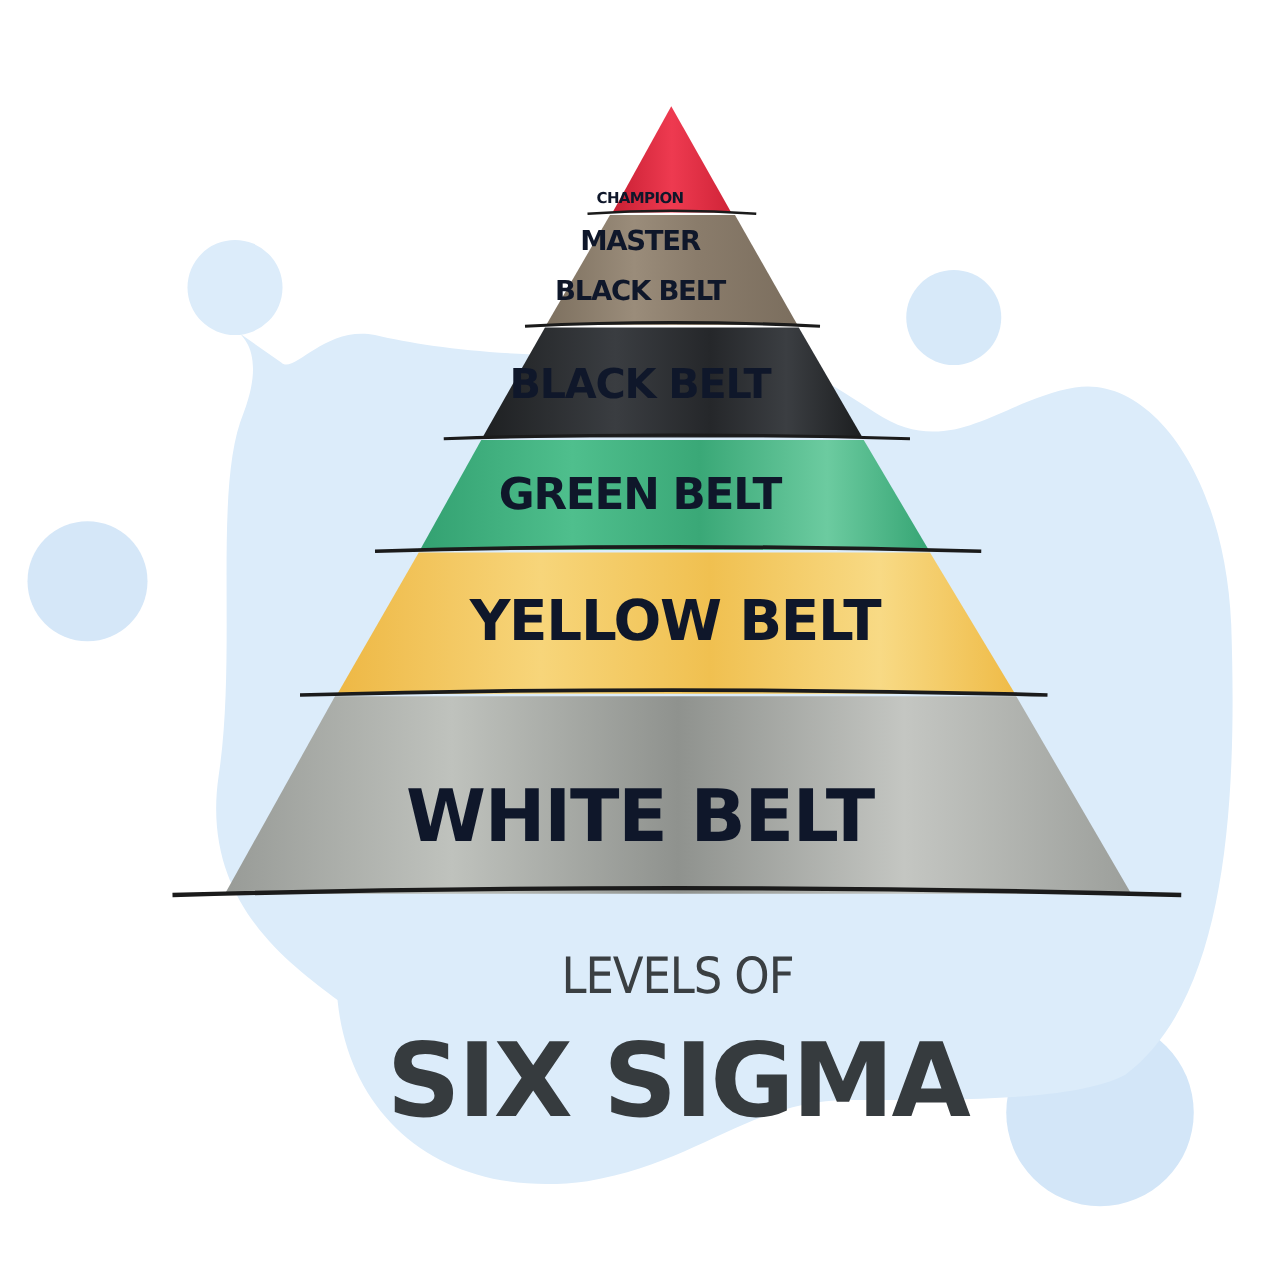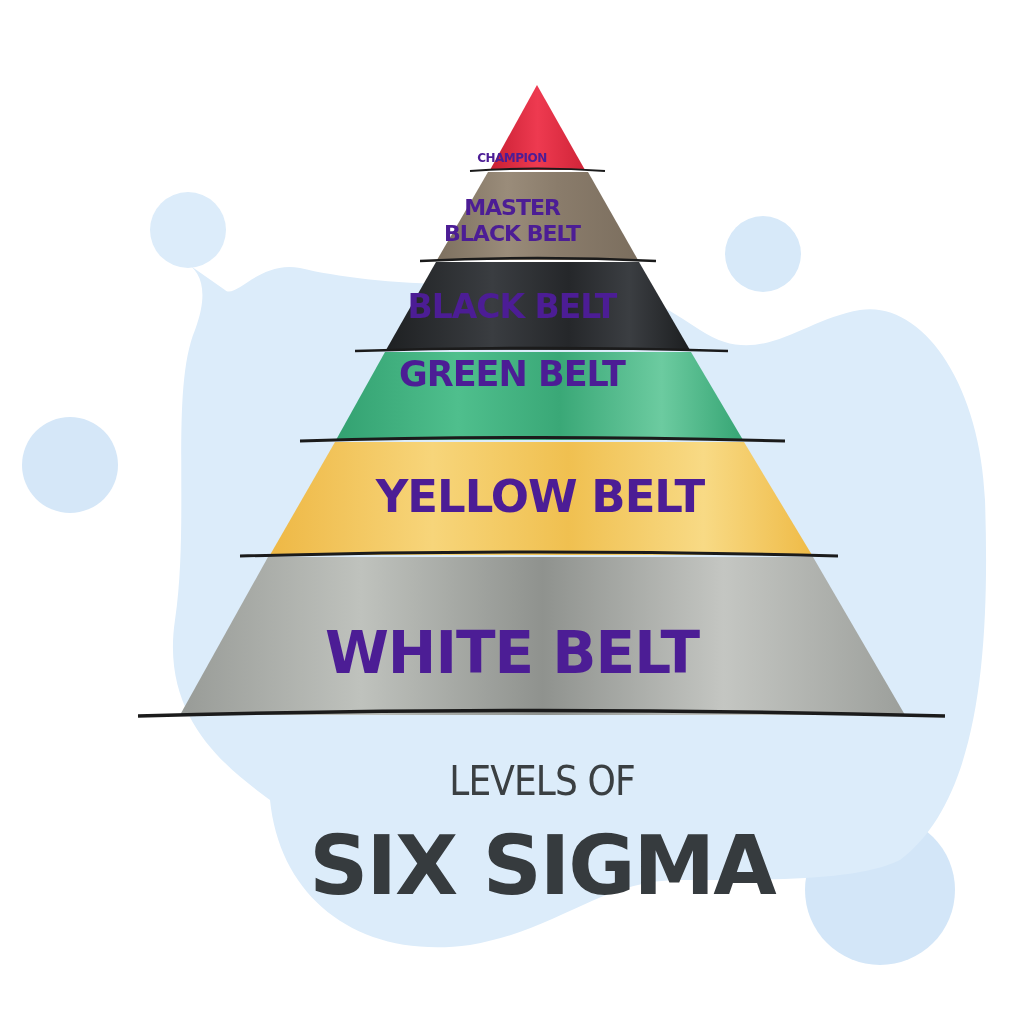--- a/index.html
+++ b/index.html
@@ -1,18 +1,18 @@
 <!DOCTYPE html>
 <html><head>
 <meta charset="utf-8">
 <style>
   html, body { margin:0; padding:0; }
   body { width:1024px; height:1024px; background:#ffffff; position:relative; overflow:hidden; font-family:"DejaVu Sans", sans-serif; }
   #stage { position:absolute; left:0; top:0; width:1024px; height:1024px; }
-  .label { position:absolute; left:0; width:1024px; text-align:center; color:#4c1d95; font-family:"DejaVu Sans", sans-serif; font-weight:bold; letter-spacing:-1px; white-space:nowrap; }
+  .label { position:absolute; left:0; width:1024px; text-align:center; color:#0f172a; font-family:"DejaVu Sans", sans-serif; font-weight:bold; letter-spacing:-1px; white-space:nowrap; }
   .title-small { position:absolute; left:0; width:1084px; text-align:center; top:758px; font-family:"DejaVu Sans", sans-serif; font-weight:normal; font-size:40px; color:#3a3f42; letter-spacing:-1px; transform:scaleX(0.9); }
   .title-big { position:absolute; left:0; width:1084px; text-align:center; top:818px; font-family:"DejaVu Sans", sans-serif; font-weight:bold; font-size:82px; color:#363b3e; letter-spacing:-2px; }
 </style>
 </head>
 <body>
 
 <div id="stage">
   <svg width="1024" height="1024" viewBox="0 0 1024 1024" style="position:absolute;left:0;top:0">
     <defs>
       <linearGradient id="gRed" x1="0" x2="1" y1="0" y2="0">
@@ -77,22 +77,22 @@
       <path d="M470,171 Q537,166 605,171" stroke-width="2"></path>
       <path d="M420,261 Q537,255 656,261" stroke-width="2.5"></path>
       <path d="M355,351 Q537,345 728,351" stroke-width="2.5"></path>
       <path d="M300,441 Q537,434 785,441" stroke-width="3"></path>
       <path d="M240,556 Q537,548 838,556" stroke-width="3"></path>
       <path d="M138,716 Q537,705 945,716" stroke-width="3.5"></path>
     </g>
   </svg>
 
   <div class="label" style="top:151px;font-size:12px;letter-spacing:-0.5px;">CHAMPION</div>
-  <div class="label" style="top:195px;font-size:22px;">MASTER</div>
+  <div class="label" style="top:181px;font-size:22px;">MASTER</div>
   <div class="label" style="top:221px;font-size:22px;">BLACK BELT</div>
   <div class="label" style="top:287px;font-size:33px;">BLACK BELT</div>
-  <div class="label" style="top:354px;font-size:35px;">GREEN BELT</div>
+  <div class="label" style="top:376px;font-size:35px;">GREEN BELT</div>
   <div class="label" style="top:470px;font-size:45px;padding-left:28px;">YELLOW BELT</div>
   <div class="label" style="top:598px;font-size:58px;margin-top:21px;">WHITE BELT</div>
 
   <div class="title-small">LEVELS OF</div>
   <div class="title-big">SIX SIGMA</div>
 </div>
 
 </body></html>

